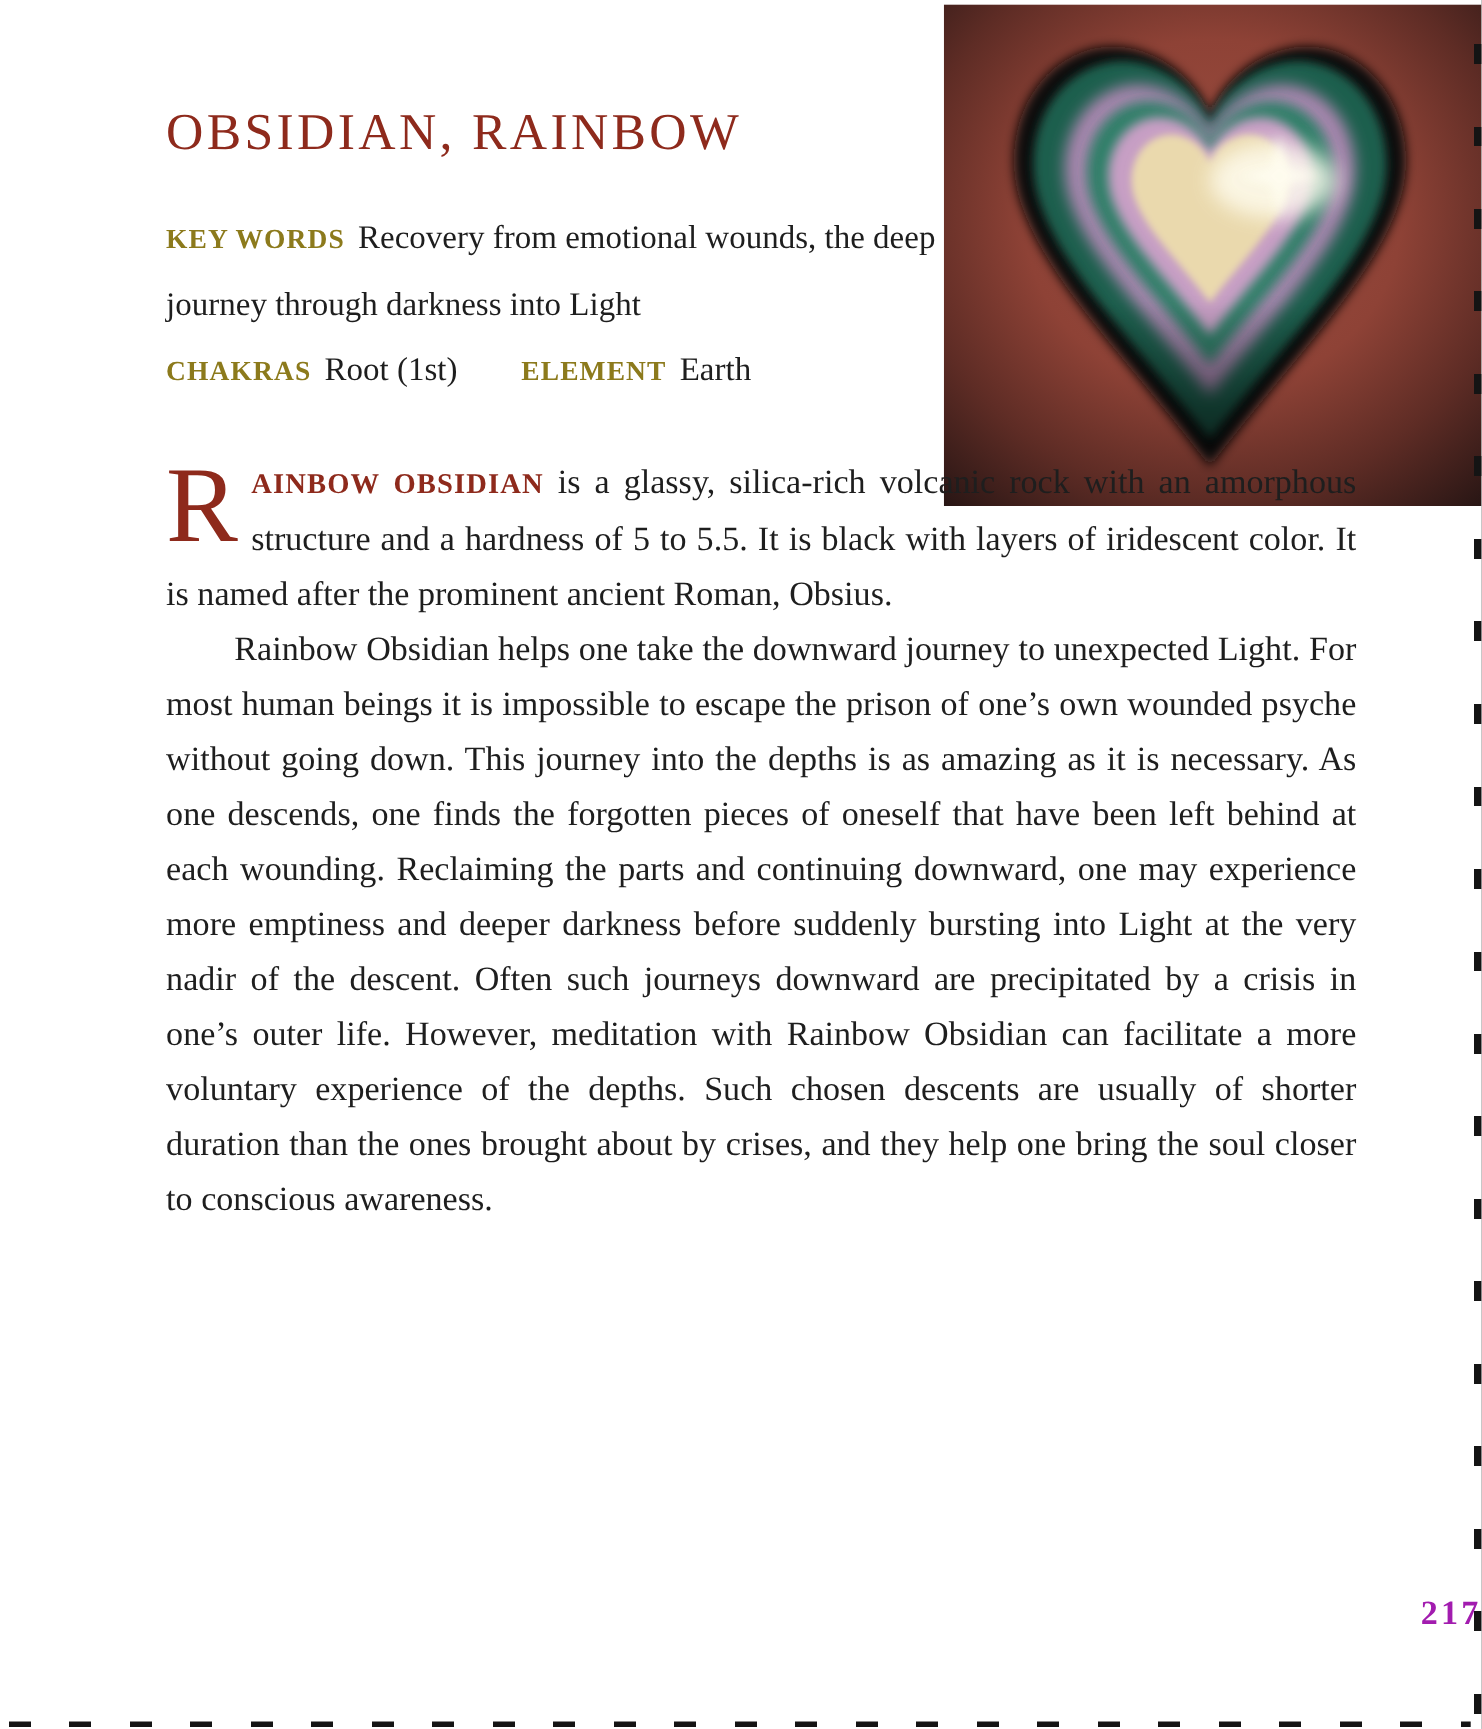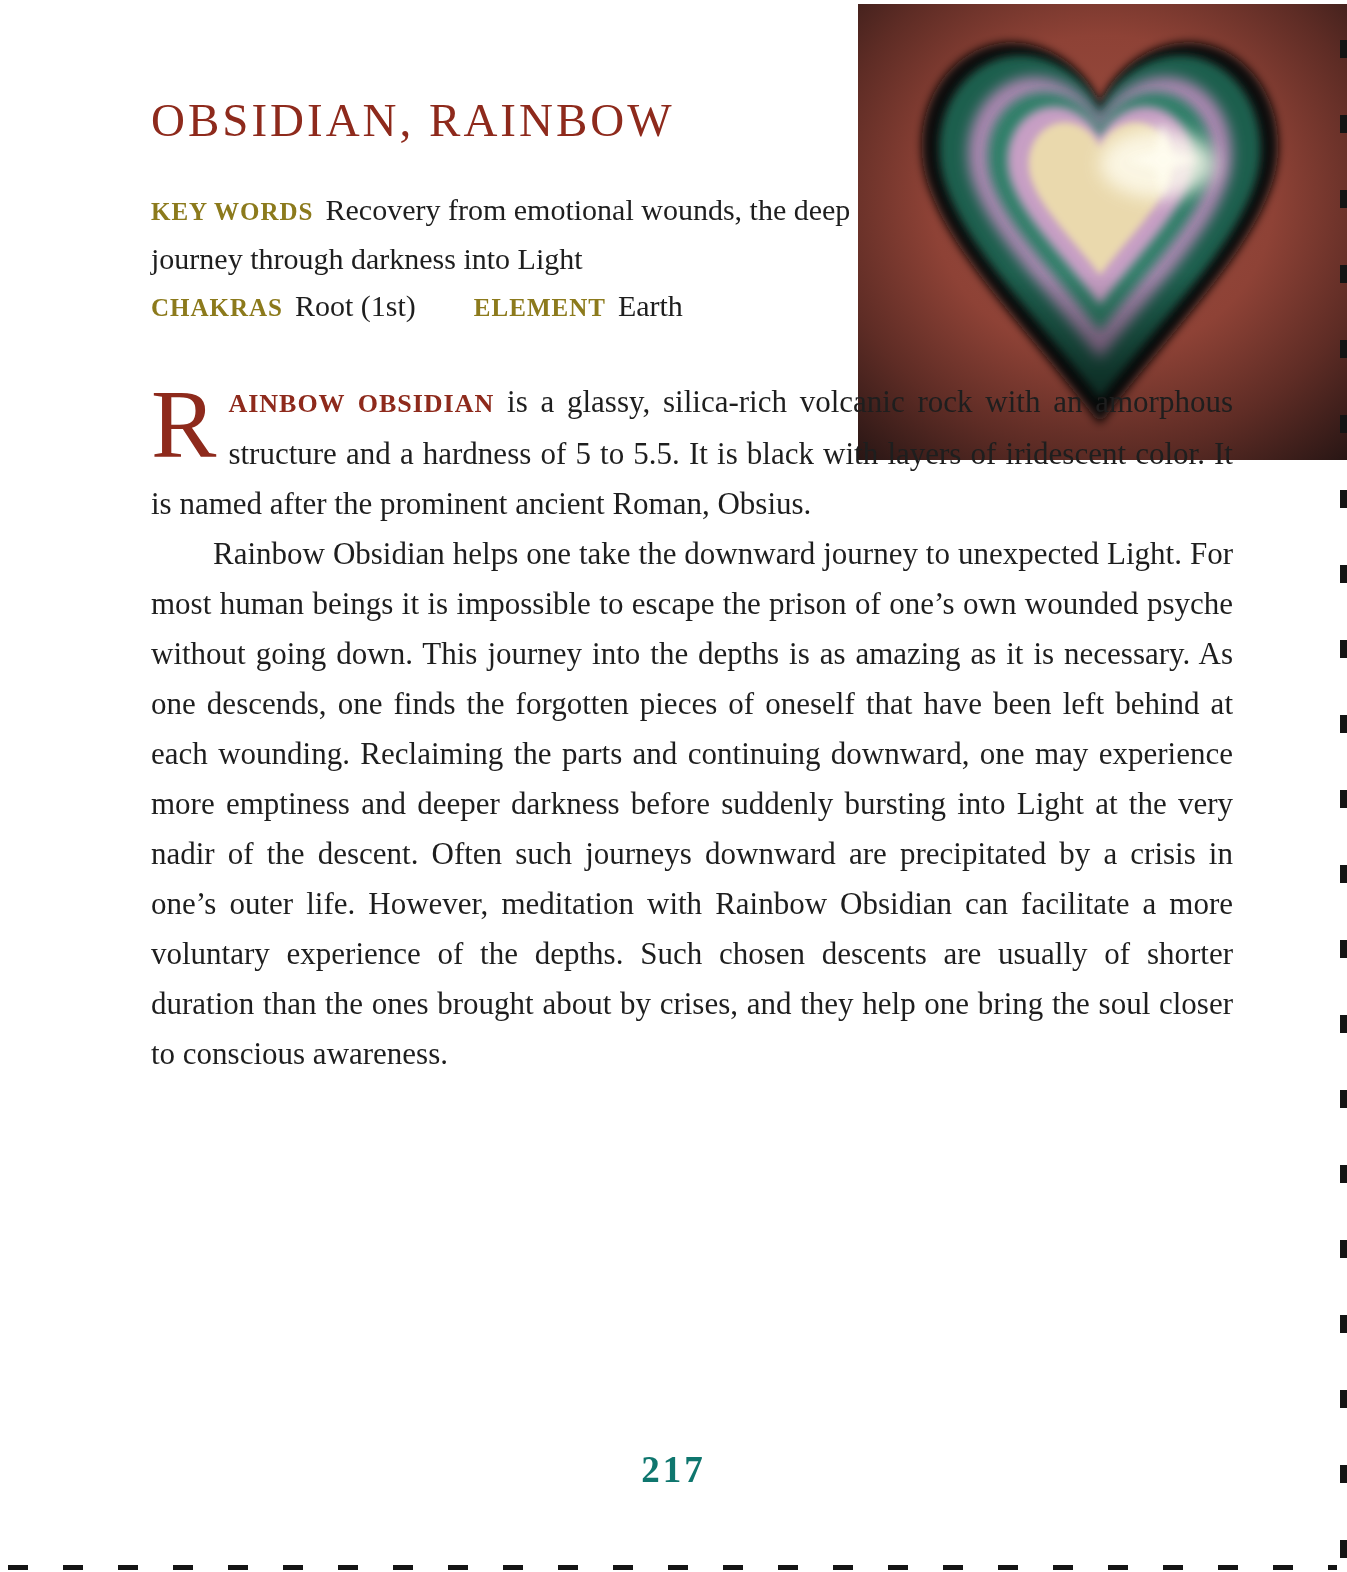--- a/index.html
+++ b/index.html
@@ -29,21 +29,21 @@
     position:absolute;left:135px;top:0;width:1082px;margin-left:16px;
   }
   .title{
     margin:92px 0 38px 0;
     font-size:47px;line-height:56px;font-weight:normal;
     letter-spacing:3px;
     color:#8e2a1c;
   }
   .info-block{width:712px;}
   .info-line{
-    font-size:30px;line-height:47px;color:#1e1e1e;
+    font-size:30px;line-height:59px;color:#1e1e1e;
   }
   .info-line .lbl{
     font-weight:bold;font-size:25px;letter-spacing:1px;
     color:#8c7a1c;margin-right:12px;
   }
   .pair-gap{display:inline-block;width:58px;}
   .spiritual-line{width:100%;}
   
   .body{margin-top:46px;}
   .body p{
@@ -56,23 +56,23 @@
     font-size:98px;line-height:78px;
     margin:8px 12px 0 0;
     color:#8e2a1c;
   }
   .leadcaps{
     font-weight:bold;font-size:26px;letter-spacing:1px;color:#8e2a1c;
   }
   
   .page-number{
     position:absolute;left:0;right:0;top:1448px;
-    text-align:center;
-    font-size:37px;font-weight:bold;letter-spacing:3px;
-    color:#0f766e;
+    text-align:right;
+    font-size:31px;font-weight:bold;letter-spacing:3px;
+    color:#a21caf;
   }
 </style>
 </head>
 <body>
 
 <div class="page">
 
   <div class="photo">
     <svg viewBox="0 0 489 456" preserveAspectRatio="none">
       <defs>

